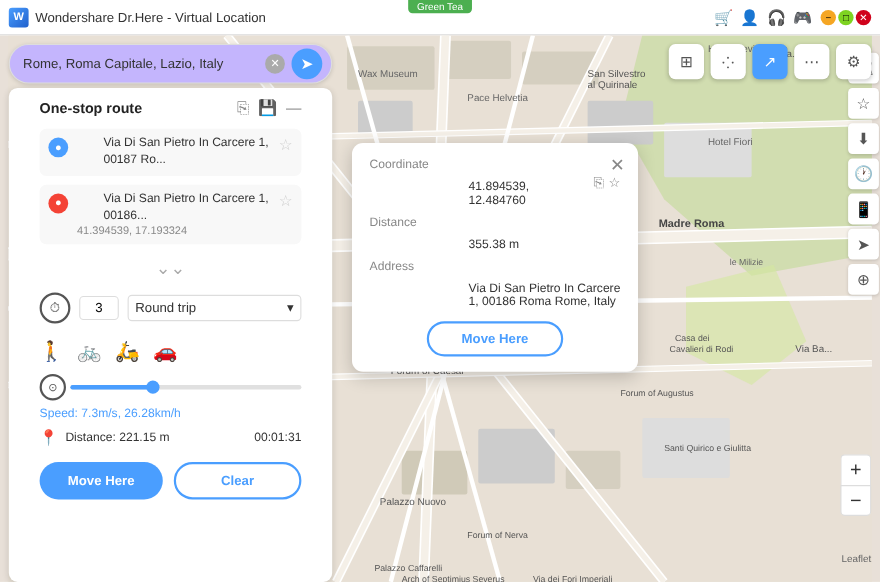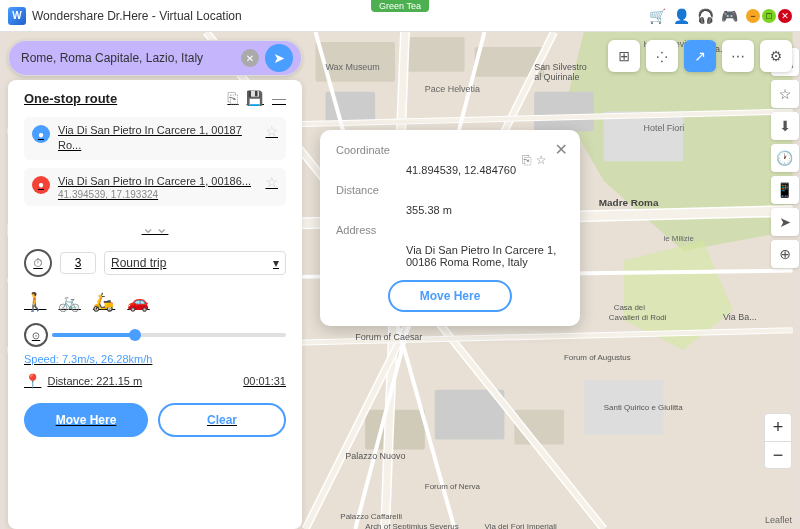--- a/index.html
+++ b/index.html
@@ -100,26 +100,25 @@
       width: 28px; height: 28px; background: #4a9eff; border-radius: 50%;
       display: flex; align-items: center; justify-content: center;
       color: #fff; font-size: 14px; cursor: pointer;
     }
 
     
     #route-panel {
       background: #fff;
       margin: 0 8px;
       border-radius: 8px;
-      padding: 10px 16px;
+      padding: 10px 28px;
       box-shadow: 0 1px 6px rgba(0,0,0,0.12);
       flex: 1;
       display: flex;
       flex-direction: column;
-      text-decoration: underline;
     }
 
     .route-header {
       display: flex;
       align-items: center;
       justify-content: space-between;
       margin-bottom: 10px;
     }
     .route-title { font-size: 13px; font-weight: 600; color: #222; }
     .route-header-icons { display: flex; gap: 8px; }
@@ -137,21 +136,21 @@
       position: relative;
     }
     .route-stop .stop-icon {
       width: 18px; height: 18px; border-radius: 50%;
       display: flex; align-items: center; justify-content: center;
       font-size: 10px; margin-right: 8px; flex-shrink: 0; margin-top: 2px;
     }
     .stop-icon-blue { background: #4a9eff; color: #fff; }
     .stop-icon-red { background: #f44336; color: #fff; }
     .route-stop .stop-info { flex: 1; }
-    .stop-name { font-size: 11px; color: #333; line-height: 1.4; }
+    .stop-name { font-size: 11px; color: #333; line-height: 1.4; margin-left: 24px; }
     .stop-coords { font-size: 10px; color: #888; }
     .route-stop .star-icon { font-size: 14px; color: #ccc; cursor: pointer; }
 
     .expand-dots {
       text-align: center; font-size: 16px; color: #aaa; margin: 4px 0;
     }
 
     
     .controls-row {
       display: flex;
@@ -277,21 +276,21 @@
       background: #fff;
       border-radius: 10px;
       box-shadow: 0 4px 16px rgba(0,0,0,0.2);
       padding: 14px 16px;
       z-index: 50;
     }
     .popup-close {
       position: absolute; right: 12px; top: 10px;
       font-size: 16px; color: #888; cursor: pointer;
     }
-    .popup-row { display: flex; margin-bottom: 8px; font-size: 11px; }
+    .popup-row { display: flex; margin-bottom: 8px; font-size: 11px; gap: 20px; }
     .popup-label { width: 70px; color: #888; flex-shrink: 0; }
     .popup-value { color: #333; flex: 1; margin-top: 20px; }
     .popup-coord { display: flex; align-items: center; gap: 6px; }
     .popup-coord-icons { display: flex; gap: 4px; }
     .popup-icon { font-size: 12px; color: #888; cursor: pointer; }
     .popup-move-btn {
       display: block; margin: 12px auto 0;
       padding: 7px 30px;
       background: #fff; color: #4a9eff;
       border: 2px solid #4a9eff; border-radius: 20px;
@@ -308,21 +307,21 @@
       width: 28px; height: 28px;
       background: #fff; border: 1px solid #ddd;
       display: flex; align-items: center; justify-content: center;
       cursor: pointer; font-size: 18px; color: #333;
     }
     .zoom-btn:first-child { border-radius: 4px 4px 0 0; border-bottom: none; }
     .zoom-btn:last-child { border-radius: 0 0 4px 4px; }
 
     
     .leaflet-attr {
-      position: absolute; bottom: 4px; right: 8px;
+      position: absolute; bottom: 16px; right: 8px;
       font-size: 9px; color: #666; z-index: 20;
     }
   </style>
 </head>
 <body>
 
 <div id="titlebar">
   <div class="app-icon">W</div>
   <span class="title">Wondershare Dr.Here - Virtual Location</span>
   <span class="green-tag">Green Tea</span>

